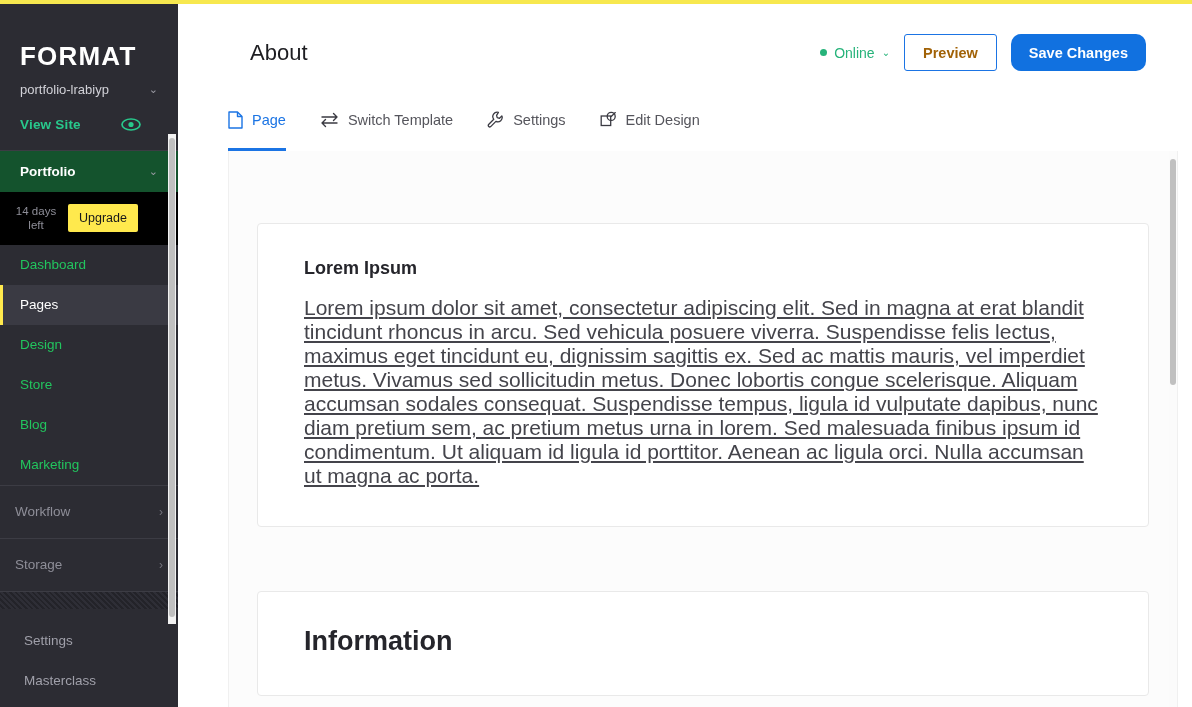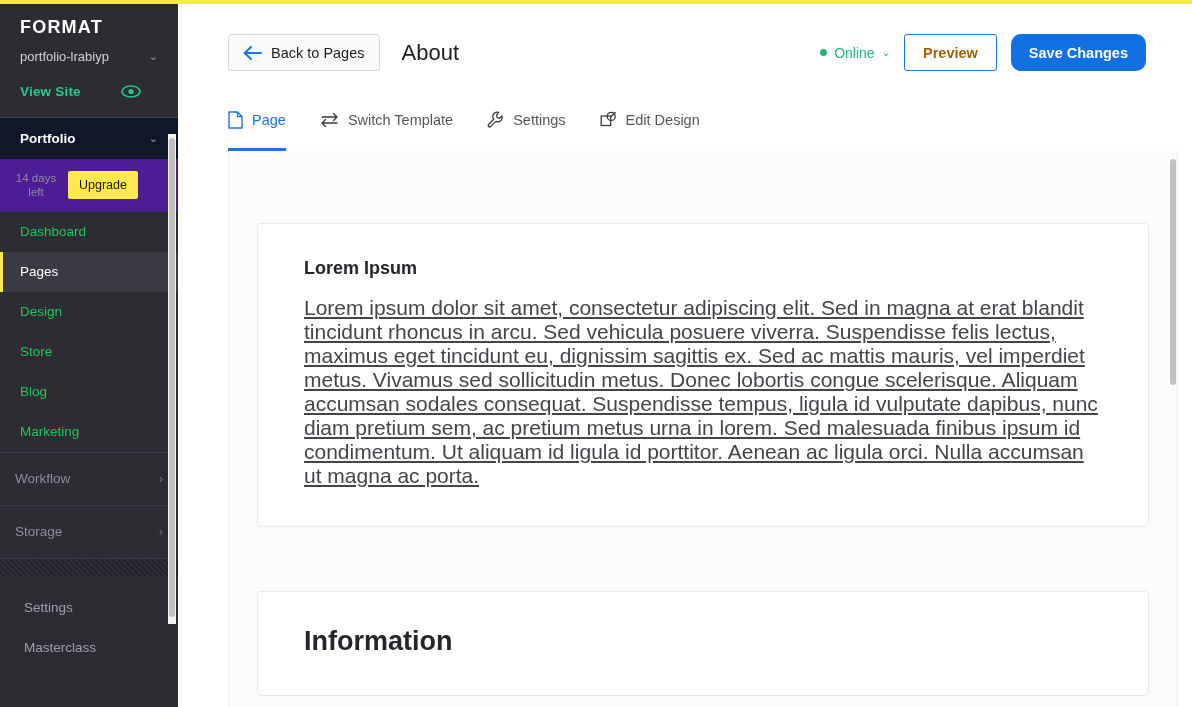--- a/index.html
+++ b/index.html
@@ -22,22 +22,22 @@
   
   .sidebar {
     position: absolute; top: 4px; left: 0;
     width: 178px; height: 703px;
     background: #2c2c33;
     color: #c9c9cf;
     overflow: hidden;
   }
   .brand-block { padding: 14px 20px 0 20px; }
   .brand-logo {
-    font-size: 18px; font-weight: bold; color: #ffffff;
-    letter-spacing: 1.2px; line-height: 1.1;
+    font-size: 26px; font-weight: bold; color: #ffffff;
+    letter-spacing: 1.2px; line-height: 1.1; margin-top: 24px;
   }
   .site-select {
     display: flex; align-items: center; justify-content: space-between;
     margin-top: 11px;
     font-size: 13px; color: #d2d2d8;
   }
   .site-select .chev { color: #9a9aa3; font-size: 11px; }
   .view-site-row {
     display: flex; align-items: center; gap: 40px;
     margin-top: 20px; margin-bottom: 18px;
@@ -48,29 +48,29 @@
   }
   .eye-ico { line-height: 0; }
 
   .sec-divider { height: 1px; background: #3c3c44; }
 
   .portfolio-head {
     display: flex; align-items: center; justify-content: space-between;
     padding: 0 20px;
     height: 41px;
     font-size: 13.5px; font-weight: bold; color: #ffffff;
-    background: #0f172a;
+    background: #14532d;
   }
   .portfolio-head .chev { color: #9a9aa3; font-size: 11px; font-weight: normal; }
 
   .upgrade-row {
     display: flex; align-items: center; gap: 10px;
     padding: 0 14px;
     height: 53px;
-    background: #4c1d95;
+    background: #000000;
   }
   .days-left {
     font-size: 11.5px; color: #8e8e98; line-height: 1.25;
     width: 44px; text-align: center;
   }
   .upgrade-btn {
     background: #ffe94d; color: #17171a;
     font-size: 12.5px;
     border: none; border-radius: 2px;
     padding: 7px 11px;
@@ -326,29 +326,20 @@
     </div>
 
     <div class="sb-scroll">
       <div class="sb-thumb"></div>
     </div>
   </aside>
 
   <main class="main">
 
     <div class="topbar">
-      <button class="back-btn">
-        <span class="back-arrow">
-          <svg width="19" height="14" viewBox="0 0 19 14">
-            <path d="M8 1 L1.6 7 L8 13" fill="none" stroke="#1b74e4" stroke-width="1.9" stroke-linecap="round" stroke-linejoin="round"></path>
-            <line x1="1.8" y1="7" x2="18" y2="7" stroke="#1b74e4" stroke-width="1.9" stroke-linecap="round"></line>
-          </svg>
-        </span>
-        <span>Back to Pages</span>
-      </button>
 
       <h1 class="page-title">About</h1>
 
       <div class="topbar-right">
         <div class="status-pill">
           <span class="status-dot"></span>
           <span>Online</span>
           <span class="status-chev">⌄</span>
         </div>
         <button class="btn-outline">Preview</button>

